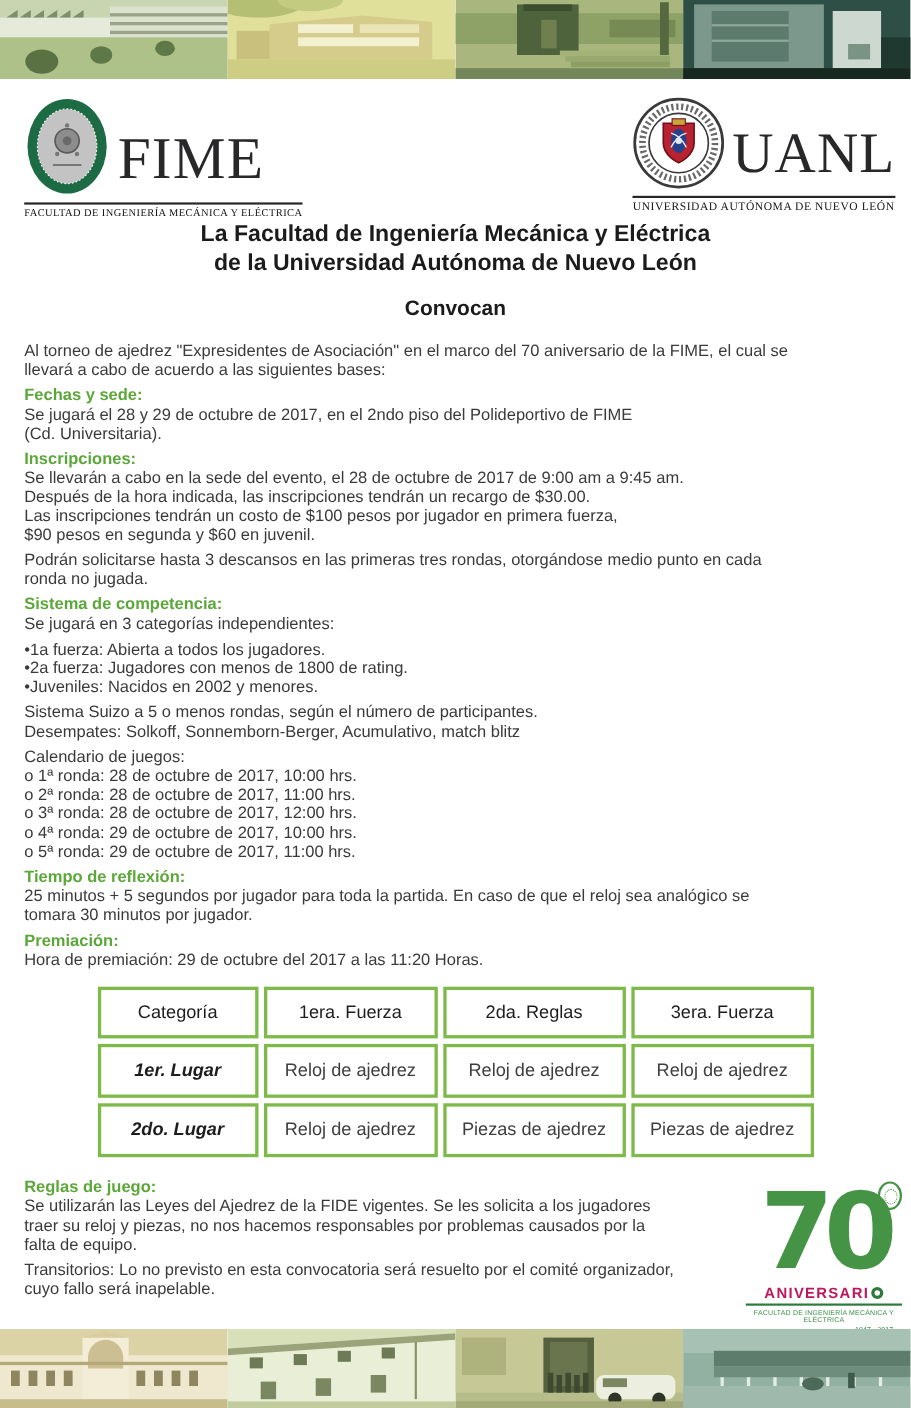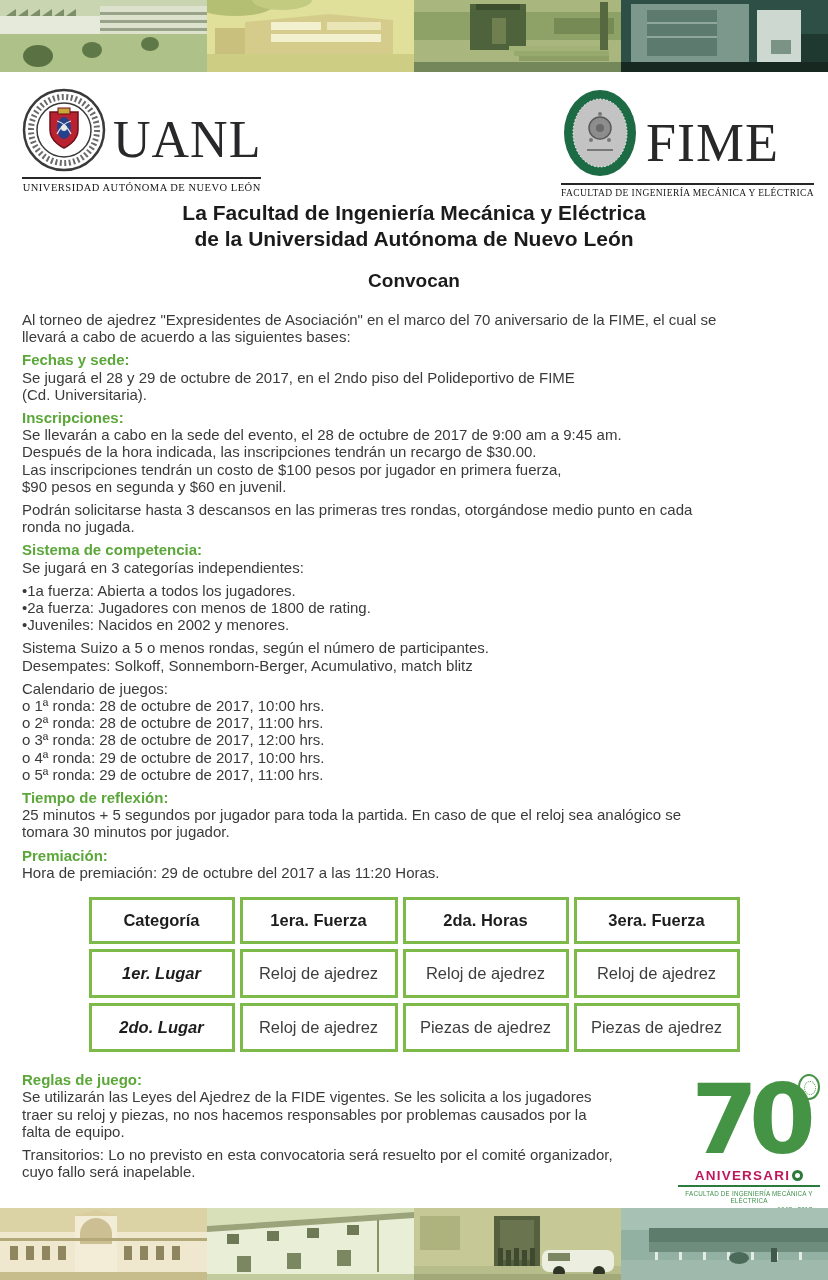--- a/index.html
+++ b/index.html
@@ -35,21 +35,21 @@
   .content .blk{margin:6px 0 0 0;}
   .content .intro{margin-top:19px;}
   .sec-title{color:#5ca73a;font-weight:bold;}
   .pre{white-space:pre-line;}
   .rules .blk{width:668px;}
 
   
   table.prize{border-collapse:separate;border-spacing:5px;margin:11px auto 0;width:656px;table-layout:fixed;}
   .prize th,.prize td{border:3px solid #7eba49;background:#fff;text-align:center;
     font-size:16.5px;padding:9px 3px;color:#3e3e3e;overflow:hidden;}
-  .prize th{font-weight:bold;color:#1d1d1d;padding:11px 3px;}
+  .prize th{font-weight:normal;color:#1d1d1d;padding:11px 3px;}
   .prize td.cat{font-weight:bold;color:#1d1d1d;padding:12px 3px;font-style:italic;}
   .prize td{padding:12px 7px;}
   .prize col.c1{width:146px;} .prize col.c2{width:158px;}
   .prize col.c3{width:166px;} .prize col.c4{width:166px;}
 
   
   .anniv{position:absolute;right:8px;top:1076px;width:142px;text-align:center;}
   .anniv-num{font-family:"DejaVu Sans",sans-serif;font-size:96px;font-weight:800;
     color:#459345;line-height:88px;letter-spacing:-9px;position:relative;}
   .anniv-seal{position:absolute;right:0px;top:-2px;width:22px;height:26px;
@@ -122,58 +122,58 @@
         <rect x="26" y="36" width="70" height="2" fill="#8fa89b"></rect>
         <rect x="136" y="10" width="44" height="52" fill="#cdd8d0"></rect>
         <rect x="180" y="34" width="27" height="28" fill="#1f3930"></rect>
         <rect y="62" width="207" height="10" fill="#16281f"></rect>
         <rect x="150" y="40" width="20" height="14" fill="#7a9384"></rect>
       </svg>
     </div>
   </div>
 
   <div class="logos">
-    <div class="logo-block uanl">
-      <div class="logo-top">
-        <span>
-          <svg width="84" height="84" viewBox="0 0 84 84">
-            <circle cx="42" cy="42" r="40" fill="#ffffff" stroke="#3a3a3a" stroke-width="2.5"></circle>
-            <circle cx="42" cy="42" r="33" fill="none" stroke="#6a6a6a" stroke-width="6" stroke-dasharray="2,2.5"></circle>
-            <circle cx="42" cy="42" r="27" fill="#ffffff" stroke="#3a3a3a" stroke-width="1.5"></circle>
-            <path d="M28 24h28v18c0 12-14 18-14 18s-14-6-14-18z" fill="#b92230" stroke="#6e1018" stroke-width="1.5"></path>
-            <rect x="36" y="20" width="12" height="6" fill="#caa53c" stroke="#6e1018" stroke-width="1"></rect>
-            <ellipse cx="42" cy="40" rx="7" ry="11" fill="#24418e"></ellipse>
-            <circle cx="42" cy="40" r="3" fill="#e8e8e8"></circle>
-            <path d="M35 46c4-8 10-12 14-13M49 46c-4-8-10-12-14-13" stroke="#e8e8e8" stroke-width="1.2" fill="none"></path>
-          </svg>
-        </span>
-        <span class="acronym">UANL</span>
-      </div>
-      <div class="logo-caption">UNIVERSIDAD AUTÓNOMA DE NUEVO LEÓN</div>
-    </div>
-
     <div class="logo-block fime">
       <div class="logo-top">
         <span>
           <svg width="78" height="90" viewBox="0 0 78 90">
             <ellipse cx="39" cy="45" rx="36" ry="43" fill="#1d6b44"></ellipse>
             <ellipse cx="39" cy="45" rx="27" ry="34" fill="#c3c3c3"></ellipse>
             <ellipse cx="39" cy="45" rx="27" ry="34" fill="none" stroke="#ffffff" stroke-width="1" stroke-dasharray="1.5,2"></ellipse>
             <circle cx="39" cy="40" r="11" fill="#8d8d8d" stroke="#5a5a5a" stroke-width="1.5"></circle>
             <circle cx="39" cy="40" r="4" fill="#6a6a6a"></circle>
             <circle cx="39" cy="26" r="2" fill="#777"></circle>
             <circle cx="30" cy="52" r="2" fill="#777"></circle>
             <circle cx="48" cy="52" r="2" fill="#777"></circle>
             <path d="M26 62h26" stroke="#777" stroke-width="2"></path>
           </svg>
         </span>
         <span class="acronym">FIME</span>
       </div>
       <div class="logo-caption">FACULTAD DE INGENIERÍA MECÁNICA Y ELÉCTRICA</div>
     </div>
+
+    <div class="logo-block uanl">
+      <div class="logo-top">
+        <span>
+          <svg width="84" height="84" viewBox="0 0 84 84">
+            <circle cx="42" cy="42" r="40" fill="#ffffff" stroke="#3a3a3a" stroke-width="2.5"></circle>
+            <circle cx="42" cy="42" r="33" fill="none" stroke="#6a6a6a" stroke-width="6" stroke-dasharray="2,2.5"></circle>
+            <circle cx="42" cy="42" r="27" fill="#ffffff" stroke="#3a3a3a" stroke-width="1.5"></circle>
+            <path d="M28 24h28v18c0 12-14 18-14 18s-14-6-14-18z" fill="#b92230" stroke="#6e1018" stroke-width="1.5"></path>
+            <rect x="36" y="20" width="12" height="6" fill="#caa53c" stroke="#6e1018" stroke-width="1"></rect>
+            <ellipse cx="42" cy="40" rx="7" ry="11" fill="#24418e"></ellipse>
+            <circle cx="42" cy="40" r="3" fill="#e8e8e8"></circle>
+            <path d="M35 46c4-8 10-12 14-13M49 46c-4-8-10-12-14-13" stroke="#e8e8e8" stroke-width="1.2" fill="none"></path>
+          </svg>
+        </span>
+        <span class="acronym">UANL</span>
+      </div>
+      <div class="logo-caption">UNIVERSIDAD AUTÓNOMA DE NUEVO LEÓN</div>
+    </div>
   </div>
 
   <div class="title-block">
     <div class="title-line">La Facultad de Ingeniería Mecánica y Eléctrica</div>
     <div class="title-line">de la Universidad Autónoma de Nuevo León</div>
     <div class="convocan">Convocan</div>
   </div>
 
   <div class="content">
     <p class="blk pre intro">Al torneo de ajedrez "Expresidentes de Asociación" en el marco del 70 aniversario de la FIME, el cual se
@@ -235,21 +235,21 @@
     <colgroup>
         <col class="c1">
         <col class="c2">
         <col class="c3">
         <col class="c4">
       </colgroup>
     <tbody>
         <tr>
       <th>Categoría</th>
       <th>1era. Fuerza</th>
-      <th>2da. Horas</th>
+      <th>2da. Reglas</th>
       <th>3era. Fuerza</th>
     </tr>
     <tr>
       <td class="cat">1er. Lugar</td>
       <td>Reloj de ajedrez</td>
       <td>Reloj de ajedrez</td>
       <td>Reloj de ajedrez</td>
     </tr>
     <tr>
       <td class="cat">2do. Lugar</td>

